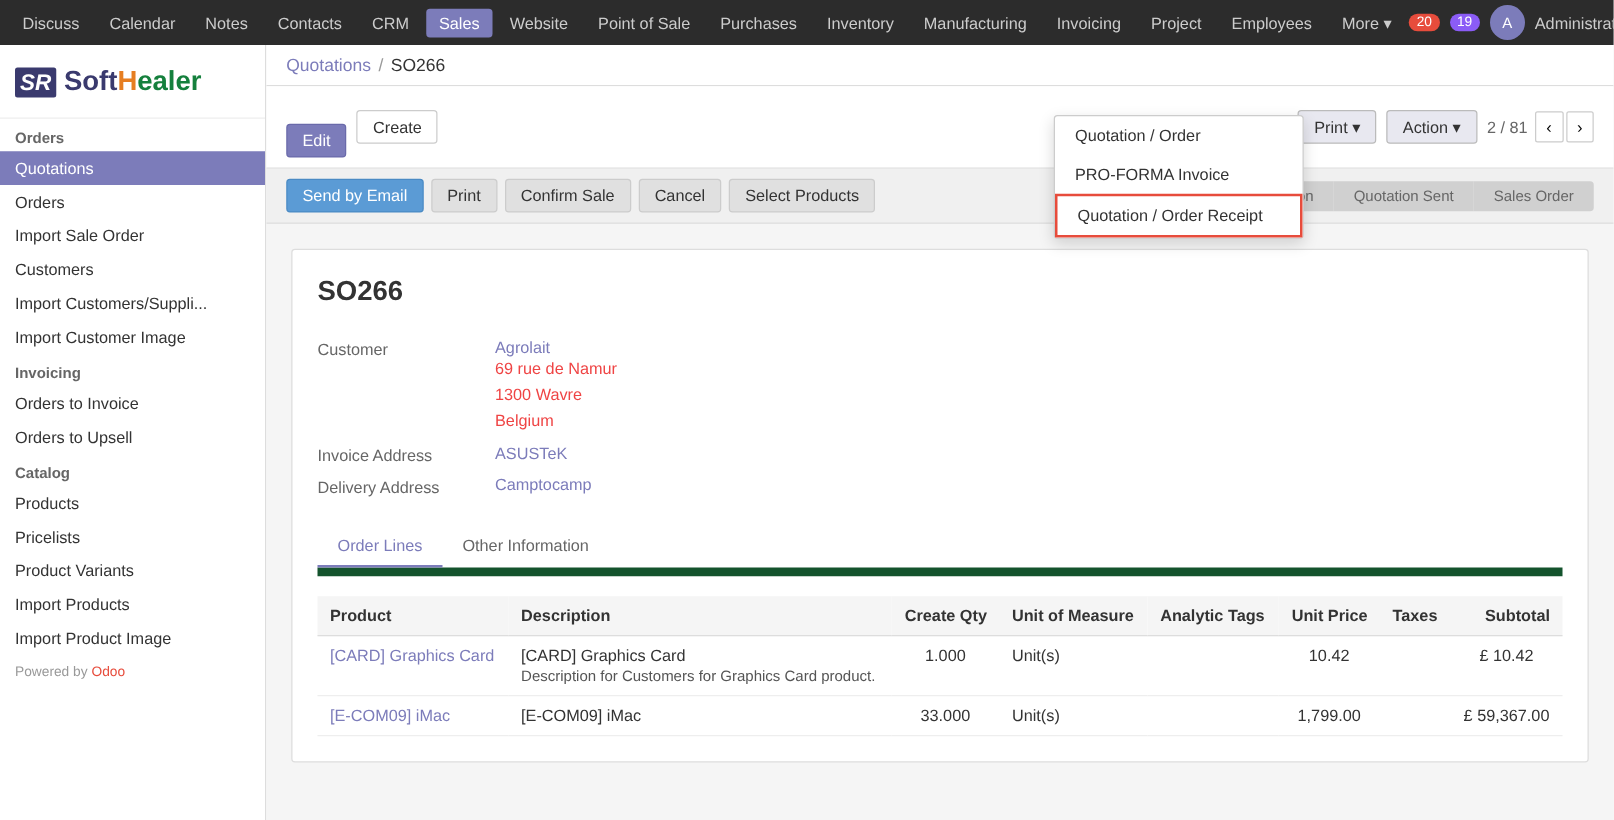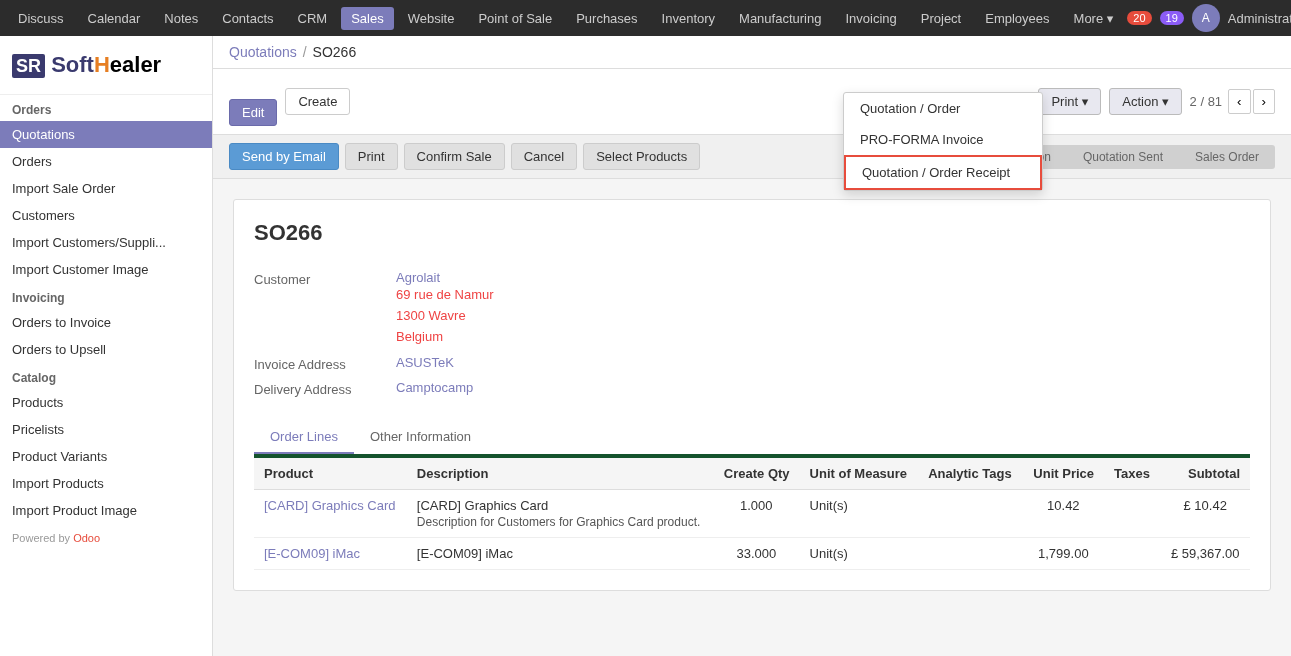--- a/index.html
+++ b/index.html
@@ -228,21 +228,22 @@
       flex-shrink: 0;
       padding-top: 2px;
     }
     .form-value { color: #7c7cba; }
     .form-value.black { color: #333; }
     .form-address { color: #ef4444; line-height: 1.6; }
 
     
     .tabs {
       display: flex;
-      border-bottom: 4px solid #14532d;
+      border-bottom: 7px solid #14532d;
+      margin-bottom: 16px;
     }
     .tab {
       padding: 8px 16px;
       cursor: pointer;
       color: #666;
       border-bottom: 2px solid transparent;
       font-size: 13px;
     }
     .tab.active {
       color: #7c7cba;
@@ -306,22 +307,22 @@
     <div class="avatar">A</div>
     <span style="color:#ccc;font-size:13px;">Administrator</span>
   </div>
 </div>
 
 <div class="main-layout">
 
   <div class="sidebar">
     <div class="sidebar-logo">
       <span class="logo-text">
-        <span style="font-size:18px;background:#3a3a6e;color:#fff;padding:2px 4px;border-radius:2px;">SR</span>
-        <span style="color:#3a3a6e;">Soft</span><span style="color:#e67e22;">H</span><span style="color:#000000;">ealer</span>
+        <span style="font-size:18px;background:#3a3a6e;color:#fff;padding:2px 4px;border-radius:2px;font-style:italic;">SR</span>
+        <span style="color:#3a3a6e;">Soft</span><span style="color:#e67e22;">H</span><span style="color:#15803d;">ealer</span>
       </span>
     </div>
 
     <div>
       <div class="sidebar-section-header">Orders</div>
       <div class="sidebar-item active">Quotations</div>
       <div class="sidebar-item">Orders</div>
       <div class="sidebar-item">Import Sale Order</div>
       <div class="sidebar-item">Customers</div>
       <div class="sidebar-item">Import Customers/Suppli...</div>

